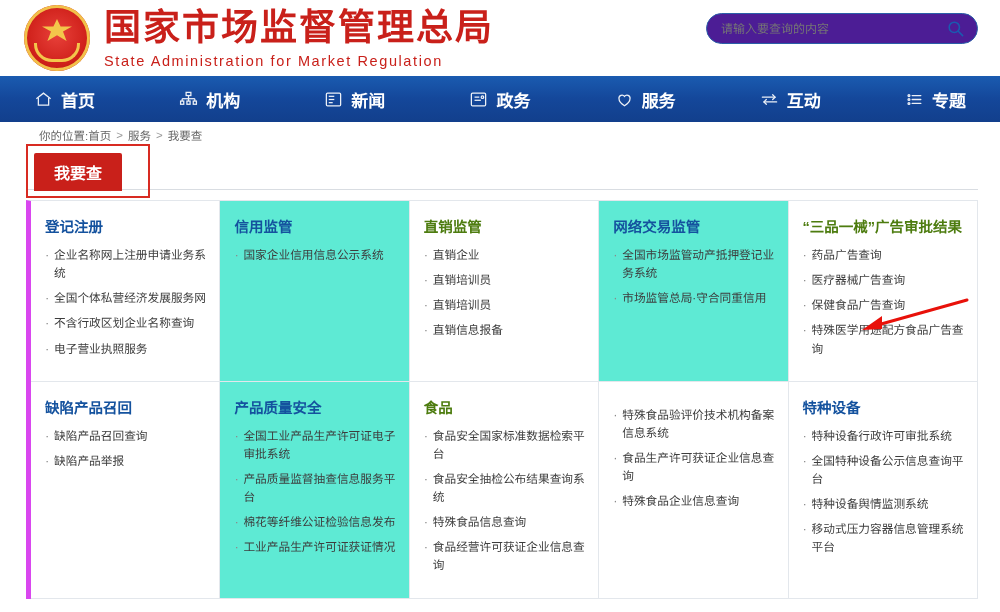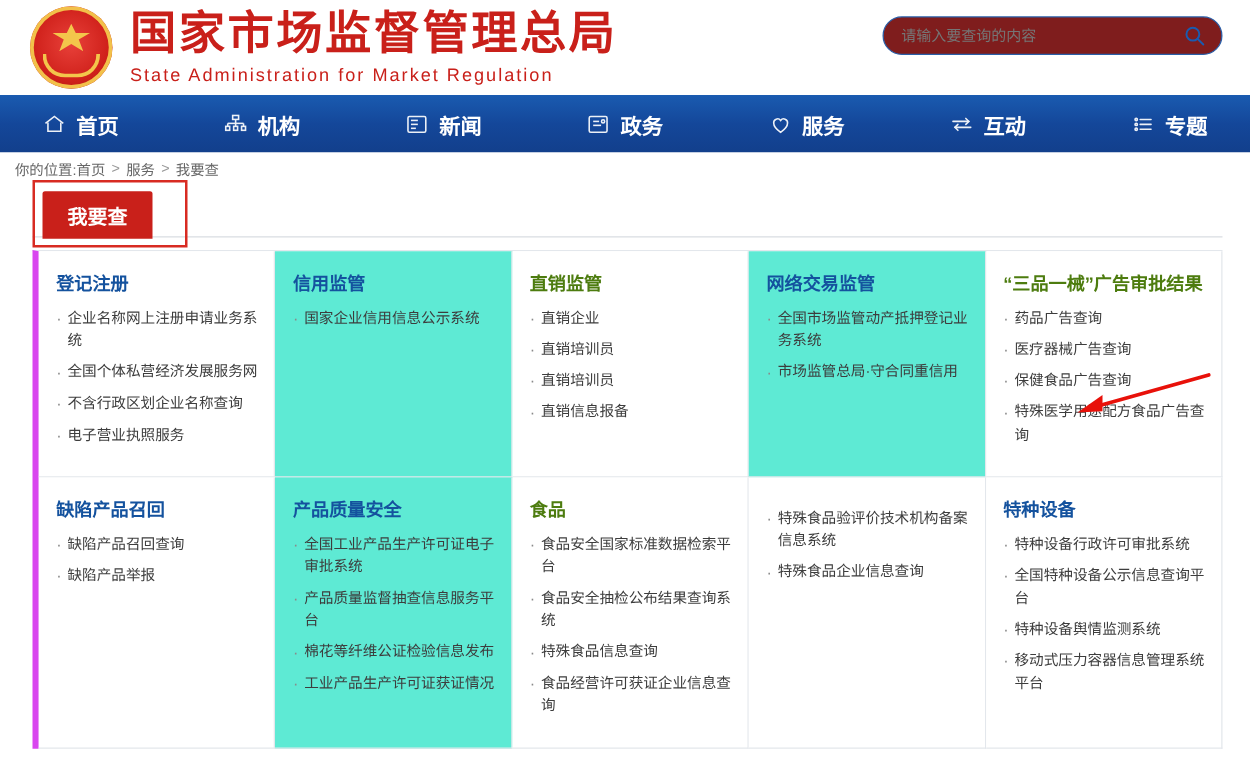--- a/index.html
+++ b/index.html
@@ -71,21 +71,21 @@
     font-family: "Liberation Sans", sans-serif;
   }
   .search-box {
     position: absolute;
     right: 22px;
     top: 13px;
     width: 272px;
     height: 31px;
     border: 1px solid #2a5fa8;
     border-radius: 16px;
-    background: #7f1d1d;
+    background: #4c1d95;
     display: flex;
     align-items: center;
     padding: 0 12px;
   }
   .search-box input {
     border: none;
     outline: none;
     flex: 1;
     font-size: 12px;
     color: #9a9a9a;
@@ -122,21 +122,21 @@
     width: 19px; height: 19px;
     display: inline-flex; align-items: center; justify-content: center;
     opacity: .92;
   }
 
   
   .crumb {
     height: 26px;
     display: flex;
     align-items: center;
-    padding-left: 12px;
+    padding-left: 39px;
     font-size: 11.5px;
     color: #666;
     background: #fff;
   }
   .crumb .sep { margin: 0 5px; color: #999; }
 
   
   .tabstrip {
     margin: 2px 22px 0 26px;
     border-bottom: 1px solid #d9dde2;
@@ -397,20 +397,21 @@
       <div class="card-title t-red">食品</div>
       <div class="link">食品安全国家标准数据检索平台</div>
       <div class="link">食品安全抽检公布结果查询系统</div>
       <div class="link">特殊食品信息查询</div>
       <div class="link">食品经营许可获证企业信息查询</div>
     </div>
 
     <div class="card">
       <div class="card-title t-blue"></div>
       <div class="link">特殊食品验评价技术机构备案信息系统</div>
+      <div class="link">食品生产许可获证企业信息查询</div>
       <div class="link">特殊食品企业信息查询</div>
     </div>
 
     <div class="card">
       <div class="card-title t-blue">特种设备</div>
       <div class="link">特种设备行政许可审批系统</div>
       <div class="link">全国特种设备公示信息查询平台</div>
       <div class="link">特种设备舆情监测系统</div>
       <div class="link">移动式压力容器信息管理系统平台</div>
     </div>

